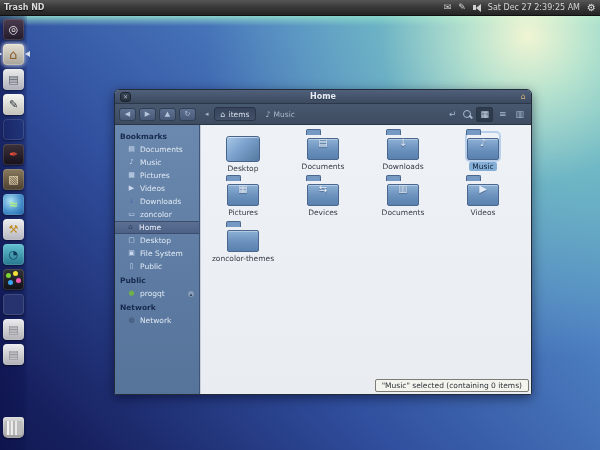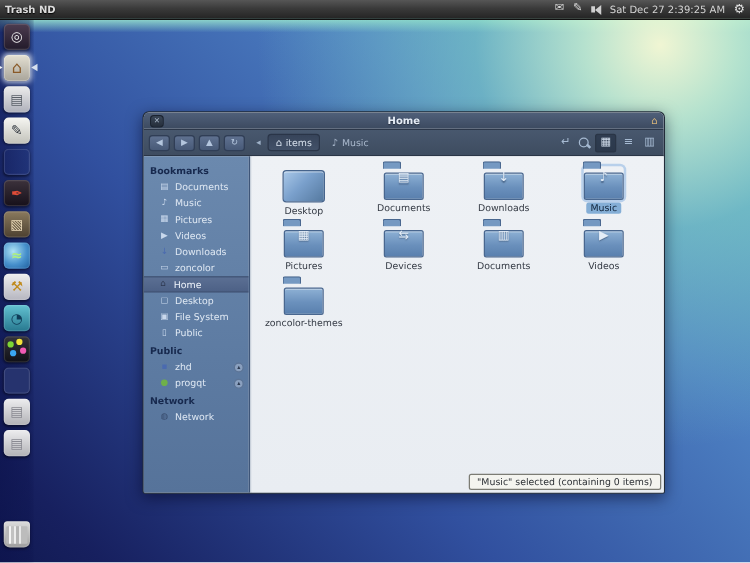--- a/index.html
+++ b/index.html
@@ -275,25 +275,20 @@
           <span class="sic">▣</span>
           <span>File System</span>
         </div>
         <div class="srow">
           <span class="sic">▯</span>
           <span>Public</span>
         </div>
 
         <div class="shead">Public</div>
         <div class="srow">
-          <span class="sic ic-blue">▪</span>
-          <span>zhd</span>
-          <span class="eject">▴</span>
-        </div>
-        <div class="srow">
           <span class="sic ic-green">●</span>
           <span>progqt</span>
           <span class="eject">▴</span>
         </div>
 
         <div class="shead">Network</div>
         <div class="srow">
           <span class="sic ic-dark">◍</span>
           <span>Network</span>
         </div>

